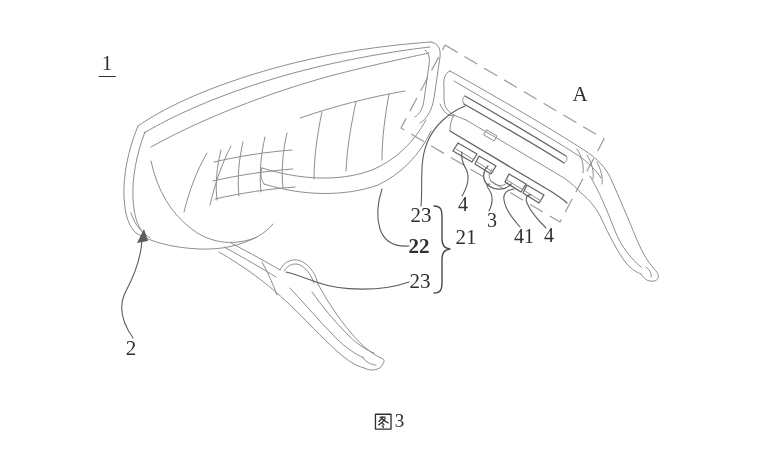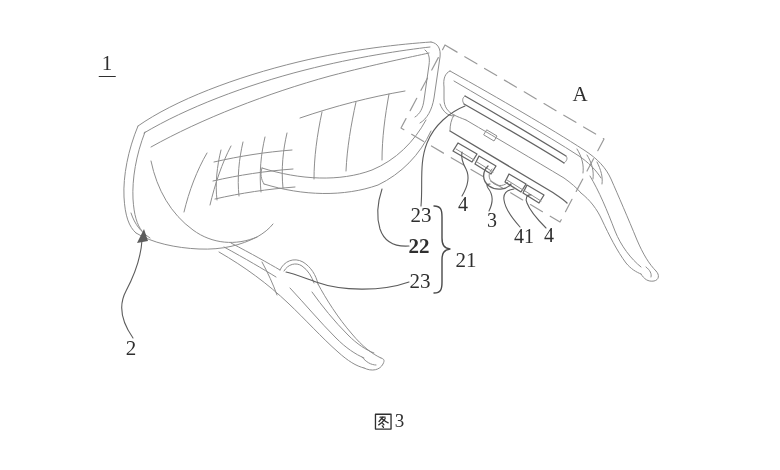--- a/index.html
+++ b/index.html
@@ -134,21 +134,21 @@
       <path class="brace" d="M434,206 C441,206 442,210 442,217 L442,238 C442,245 444,248 450,249 C444,250 442,253 442,260 L442,282 C442,289 441,293 434,293"></path>
     </g>
   </svg>
 
   <span class="ref" id="ref-1" style="left:107px;top:65px;">1</span>
   <span class="ref" id="ref-A" style="left:580px;top:94px;">A</span>
   <span class="ref" id="ref-2" style="left:131px;top:348px;">2</span>
   <span class="ref" id="ref-23a" style="left:421px;top:215px;">23</span>
   <span class="ref" id="ref-22" style="left:419px;top:246px;font-weight:bold;">22</span>
   <span class="ref" id="ref-23b" style="left:420px;top:281px;">23</span>
-  <span class="ref" id="ref-21" style="left:466px;top:260px;">21</span>
+  <span class="ref" id="ref-21" style="left:466px;top:237px;">21</span>
   <span class="ref small" id="ref-4a" style="left:463px;top:204px;">4</span>
   <span class="ref small" id="ref-3" style="left:492px;top:220px;">3</span>
   <span class="ref small" id="ref-41" style="left:524px;top:236px;text-align:center;">41</span>
   <span class="ref small" id="ref-4b" style="left:549px;top:235px;">4</span>
 
   <span id="caption">
     <svg width="19" height="19" viewBox="0 0 100 100">
       <path class="tu" d="M9,12 H91 V90 H9 Z"></path>
       <path class="tu" d="M33,27 H60"></path>
       <path class="tu" d="M48,27 L28,50"></path>

